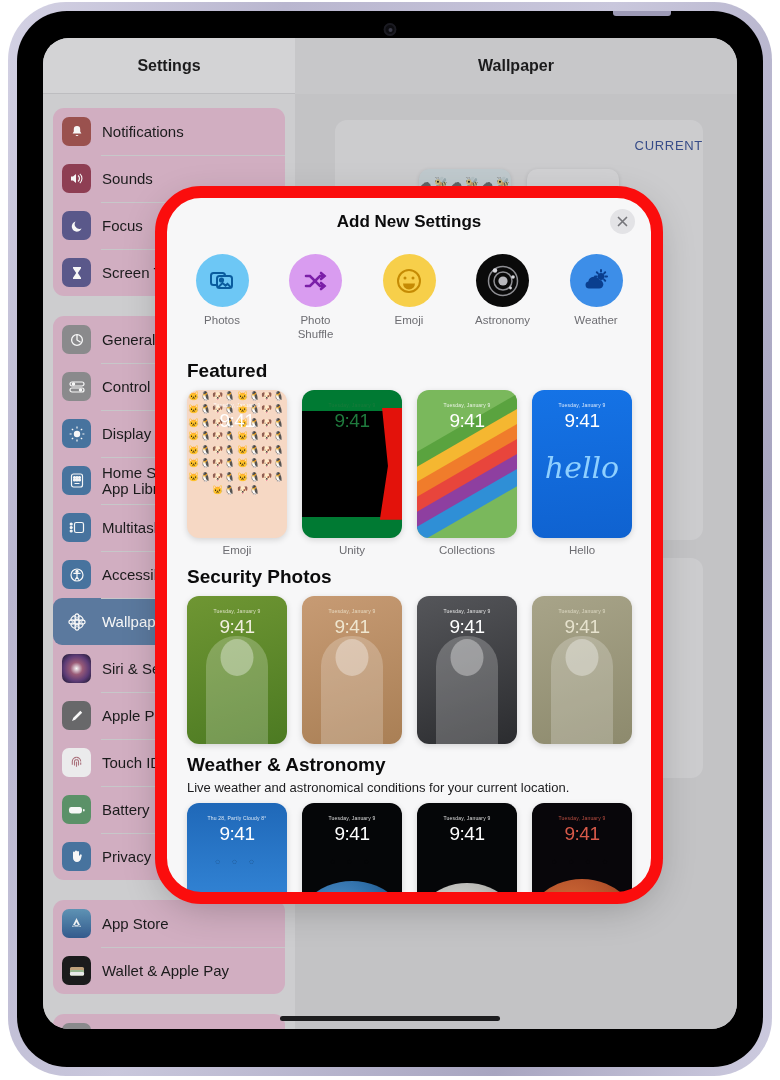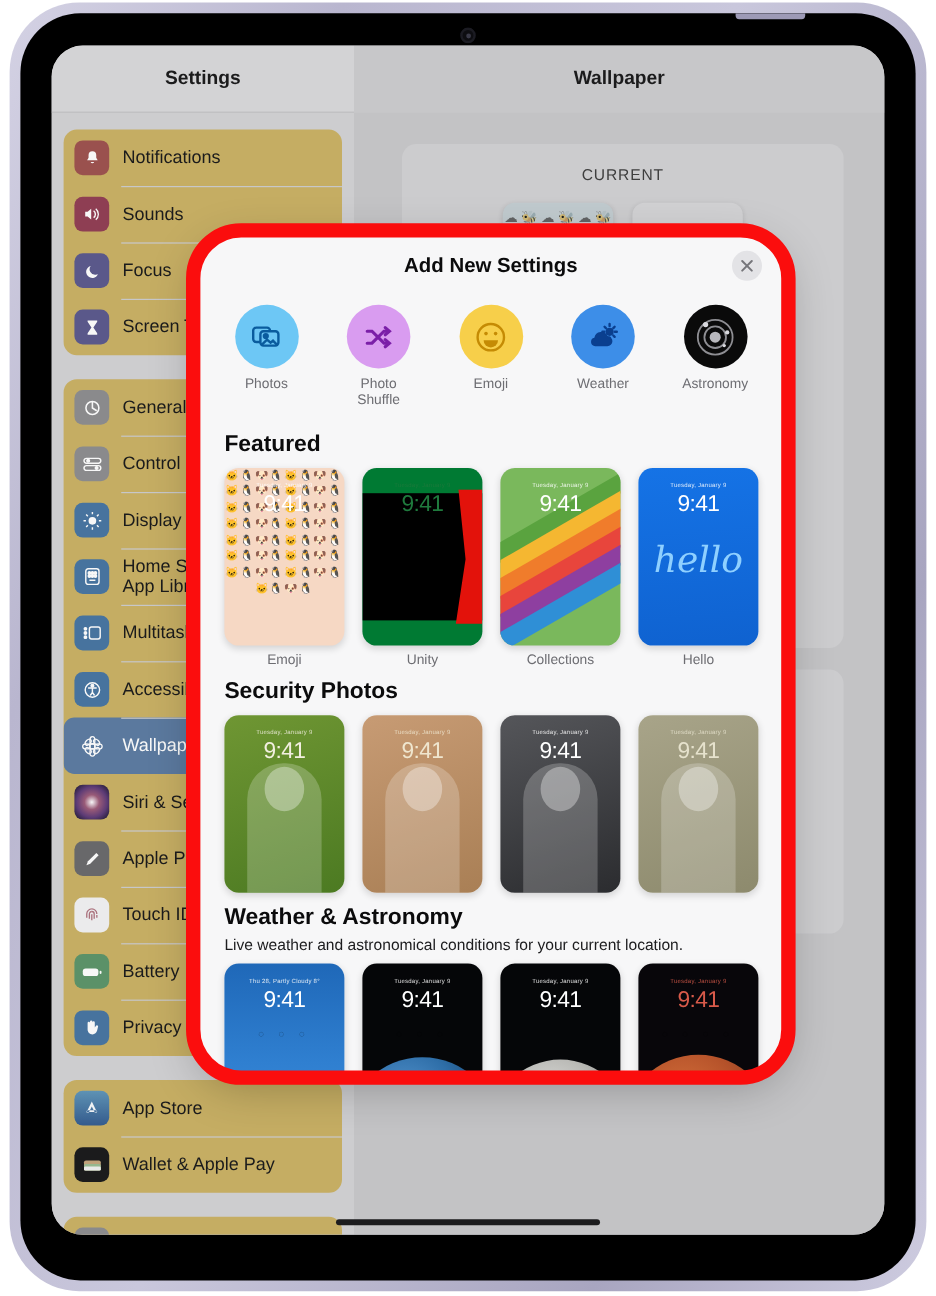--- a/index.html
+++ b/index.html
@@ -74,21 +74,21 @@
     display:flex; align-items:center; justify-content:center;
     border-bottom: 1px solid #c3c3c8;
   }
   #sidebar-title { font-size: 16px; font-weight: 600; color:#1c1c1e; }
   #sidebar-scroll {
     height: calc(100% - 56px);
     padding: 14px 10px 0 10px;
     overflow: hidden;
   }
   .settings-group {
-    background: #eab308;
+    background: #f9a8d4;
     border-radius: 11px;
     margin-bottom: 20px;
     overflow: hidden;
   }
   .settings-row {
     display:flex; align-items:center;
     height: 47px;
     padding-left: 9px;
     position: relative;
   }
@@ -127,22 +127,22 @@
   #detail-title{ font-size:16px; font-weight:600; color:#1c1c1e; }
 
   #wallpaper-current-card{
     position:absolute; left:40px; right:34px; top:82px;
     height:420px;
     background:#d2d2d7;
     border-radius:12px;
     padding-top:18px;
   }
   #current-label{
-    text-align:center; font-size:13px; letter-spacing:.7px;
-    color:#404040; font-weight:500;
+    text-align:right; font-size:13px; letter-spacing:.7px;
+    color:#1d4ed8; font-weight:500;
   }
   #current-previews{
     display:flex; gap:16px; justify-content:center; margin-top:16px;
   }
   .current-preview{
     width:92px;height:290px;border-radius:10px;
     position:relative; overflow:hidden;
     box-shadow:0 1px 4px rgba(0,0,0,.12);
   }
   .preview-bees{
@@ -650,44 +650,44 @@
                   <circle cx="15" cy="15" r="11"></circle>
                   <circle cx="11" cy="12" r="1.5" fill="#c58b04" stroke="none"></circle>
                   <circle cx="19" cy="12" r="1.5" fill="#c58b04" stroke="none"></circle>
                   <path d="M9 17.5h12a6 6 0 0 1-12 0z" fill="#c58b04" stroke="none"></path>
                 </svg>
               </div>
               <div class="category-label">Emoji</div>
             </div>
 
             <div class="category-item">
-              <div class="category-bubble" style="background:#3d8ee8">
-                <svg width="30" height="26" viewBox="0 0 30 26" fill="none" stroke="#0a3f8f" stroke-width="2" stroke-linecap="round">
-                  <circle cx="20" cy="8.5" r="3.4" fill="#0a3f8f" stroke="none"></circle>
-                  <g>
-                      <path d="M20 2v1.6M20 13.4V15M14 8.5h1.6M24.4 8.5H26M15.8 4.3l1.1 1.1M23.1 11.6l1.1 1.1M24.2 4.3l-1.1 1.1M16.9 11.6l-1.1 1.1"></path>
-                    </g>
-                  <path d="M8 20.5h10a4.2 4.2 0 0 0 .3-8.4 5.8 5.8 0 0 0-11 1.3A3.6 3.6 0 0 0 8 20.5z" fill="#0a3f8f" stroke="none"></path>
-                </svg>
-              </div>
-              <div class="category-label">Weather</div>
-            </div>
-
-            <div class="category-item">
               <div class="category-bubble" style="background:#0a0a0a">
                 <svg width="40" height="40" viewBox="0 0 40 40" fill="none" stroke="#8e8e93" stroke-width="1.5">
                   <circle cx="20" cy="20" r="4.6" fill="#b8b8bd" stroke="none"></circle>
                   <circle cx="20" cy="20" r="9"></circle>
                   <circle cx="20" cy="20" r="14.5"></circle>
                   <circle cx="12" cy="9.5" r="2.2" fill="#d8d8dd" stroke="none"></circle>
                   <circle cx="30" cy="16" r="1.8" fill="#d8d8dd" stroke="none"></circle>
                   <circle cx="27.5" cy="27" r="1.4" fill="#d8d8dd" stroke="none"></circle>
                 </svg>
               </div>
               <div class="category-label">Astronomy</div>
+            </div>
+
+            <div class="category-item">
+              <div class="category-bubble" style="background:#3d8ee8">
+                <svg width="30" height="26" viewBox="0 0 30 26" fill="none" stroke="#0a3f8f" stroke-width="2" stroke-linecap="round">
+                  <circle cx="20" cy="8.5" r="3.4" fill="#0a3f8f" stroke="none"></circle>
+                  <g>
+                      <path d="M20 2v1.6M20 13.4V15M14 8.5h1.6M24.4 8.5H26M15.8 4.3l1.1 1.1M23.1 11.6l1.1 1.1M24.2 4.3l-1.1 1.1M16.9 11.6l-1.1 1.1"></path>
+                    </g>
+                  <path d="M8 20.5h10a4.2 4.2 0 0 0 .3-8.4 5.8 5.8 0 0 0-11 1.3A3.6 3.6 0 0 0 8 20.5z" fill="#0a3f8f" stroke="none"></path>
+                </svg>
+              </div>
+              <div class="category-label">Weather</div>
             </div>
 
           </div>
 
           <div class="section-title">Featured</div>
           <div class="thumb-row">
 
             <div class="wp-thumb">
               <div class="wp-card art-emoji">
                 <div class="emoji-grid">🐱🐧🐶🐧🐱🐧🐶🐧🐱🐧🐶🐧🐱🐧🐶🐧🐱🐧🐶🐧🐱🐧🐶🐧🐱🐧🐶🐧🐱🐧🐶🐧🐱🐧🐶🐧🐱🐧🐶🐧🐱🐧🐶🐧🐱🐧🐶🐧🐱🐧🐶🐧🐱🐧🐶🐧🐱🐧🐶🐧</div>

